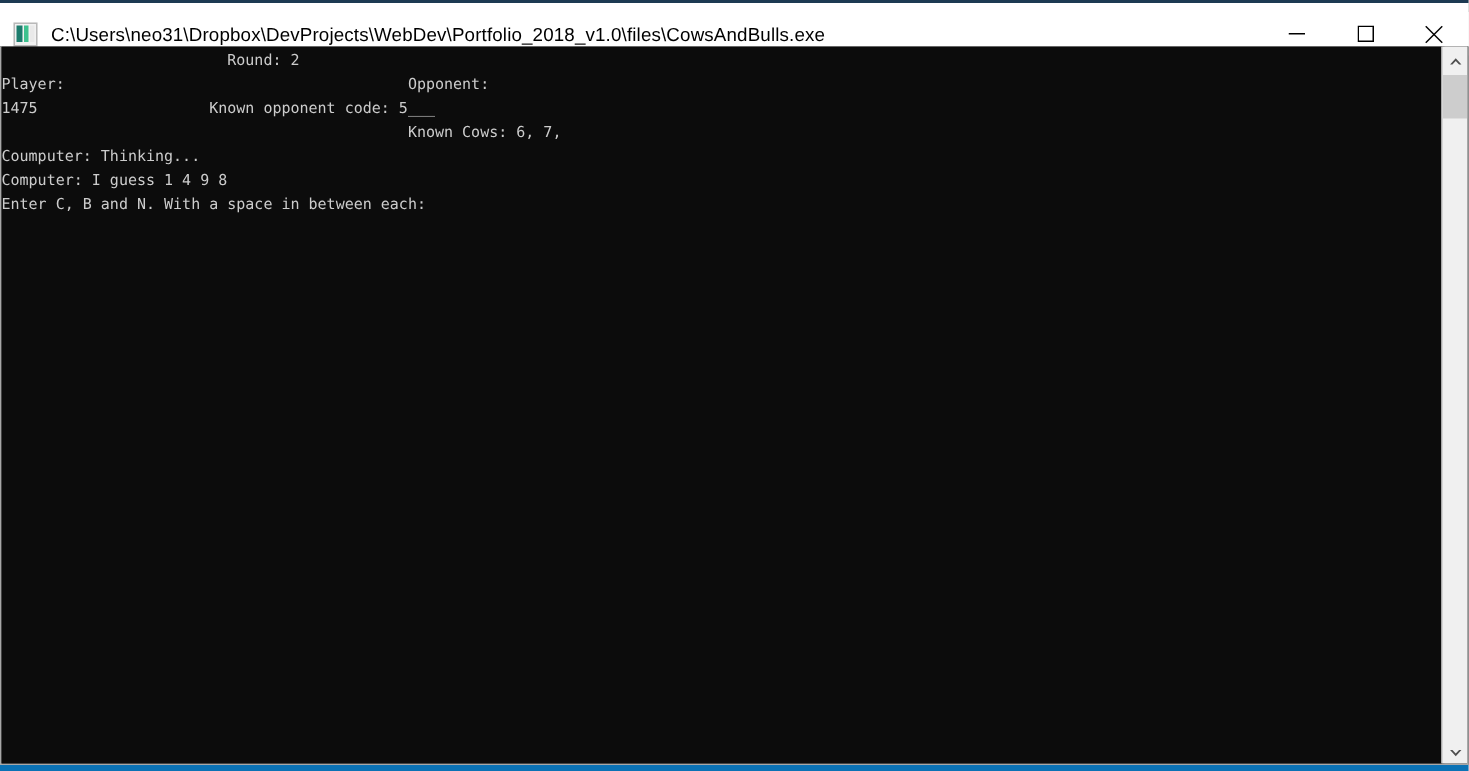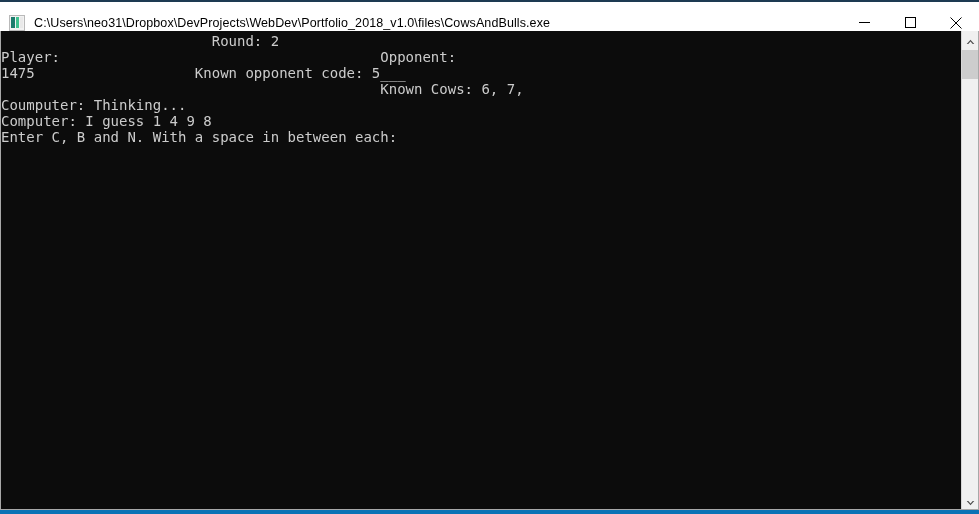--- a/index.html
+++ b/index.html
@@ -107,21 +107,21 @@
     background: #0c0c0c;
     overflow: hidden;
   }
 
   .console-text {
     position: absolute;
     left: 0;
     top: 2px;
     margin: 0;
     font-family: "DejaVu Sans Mono", "Liberation Mono", monospace;
-    font-size: 14px;
+    font-size: 10px;
     line-height: 16px;
     letter-spacing: 0px;
     color: #cccccc;
     white-space: pre;
     -webkit-font-smoothing: none;
   }
 
   
   .scrollbar {
     position: absolute;

